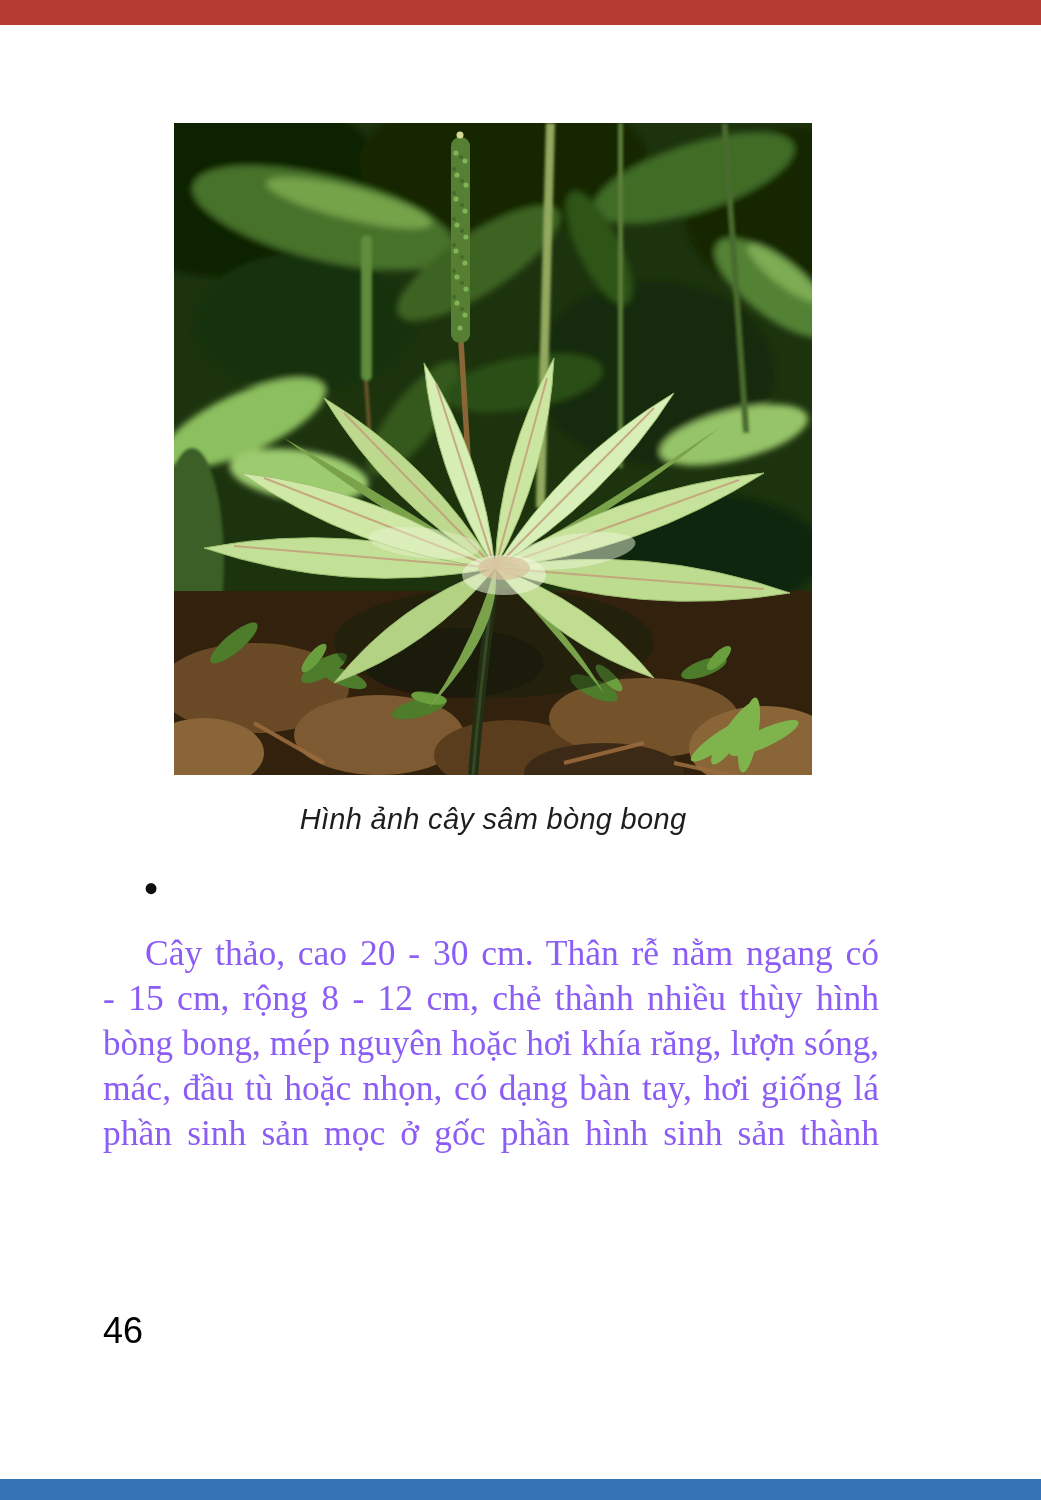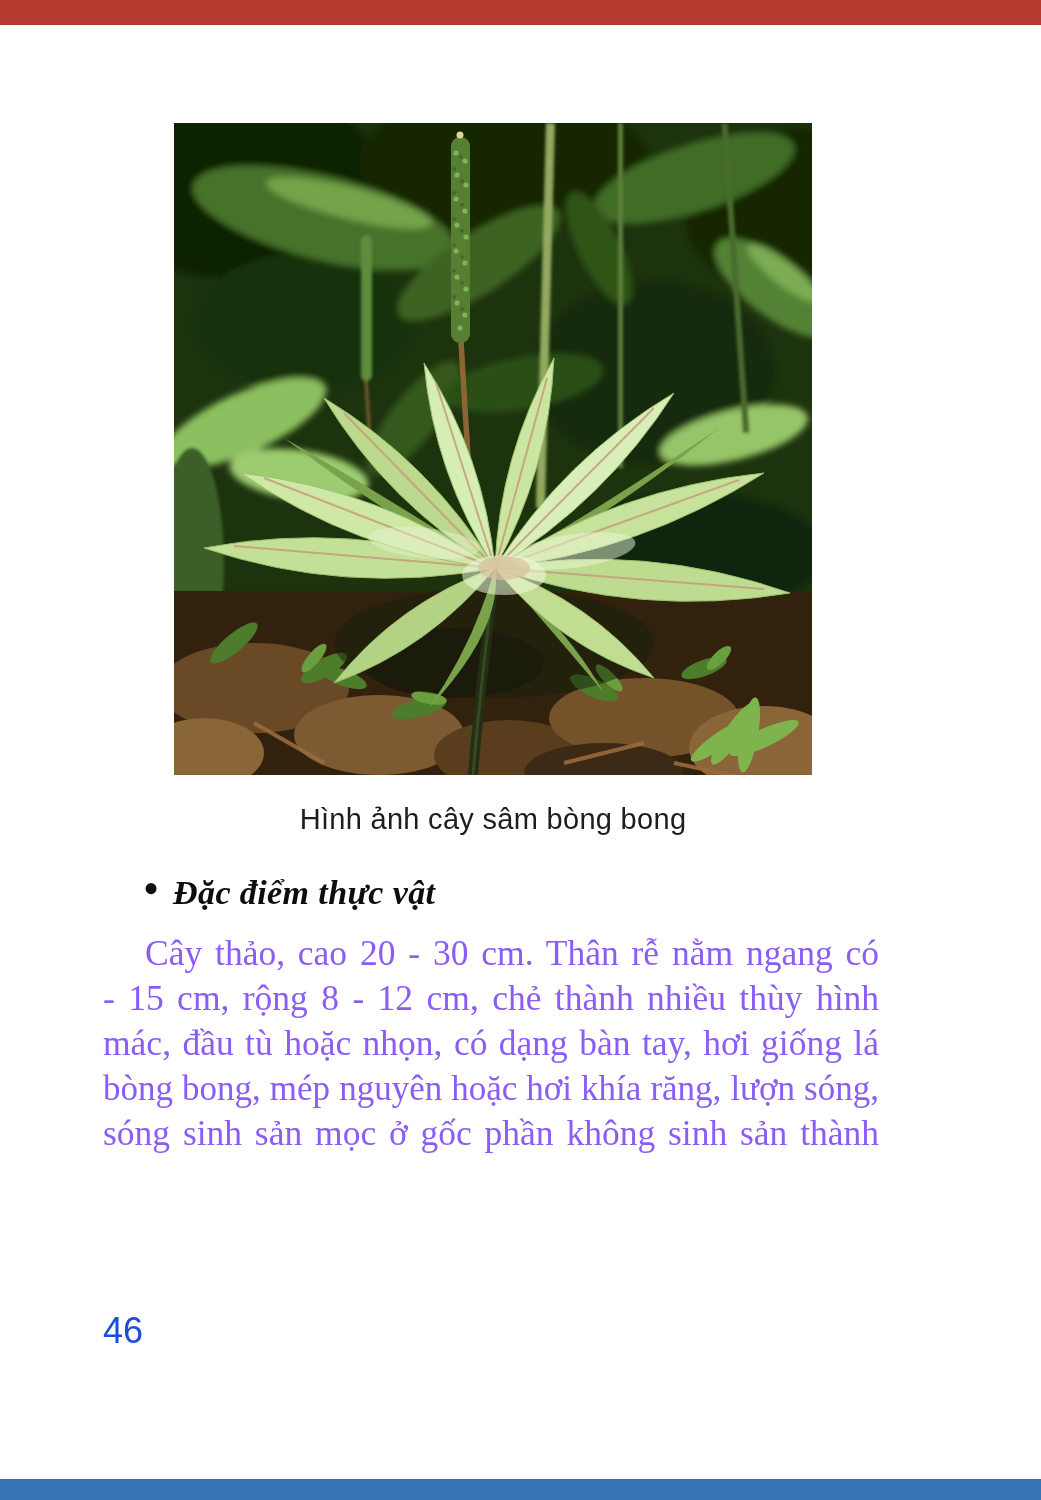--- a/index.html
+++ b/index.html
@@ -7,40 +7,40 @@
     position:relative;width:1041px;height:1500px;background:#ffffff;
     overflow:hidden;font-family:"Liberation Serif",serif;color:#111;
   }
   .edge-bar{position:absolute;left:0;right:0;}
   .edge-bar.top{top:0;height:25px;background:#b63b31;}
   .edge-bar.bottom{bottom:0;height:21px;background:#3673b5;}
   figure.photo{position:absolute;left:174px;top:123px;width:638px;height:652px;margin:0;}
   figure.photo svg{display:block;width:100%;height:100%;}
   .caption{
     position:absolute;left:174px;top:797px;width:638px;text-align:center;
-    font-family:"Liberation Sans",sans-serif;
+    font-family:"Liberation Sans",sans-serif;font-style:italic;
     font-size:29px;line-height:44px;letter-spacing:.3px;color:#1d1d1d;
   }
   .heading-row{
     position:absolute;left:143px;top:867px;display:flex;align-items:baseline;
   }
   .bullet{font-size:46px;line-height:44px;margin-right:14px;color:#0d0d0d;}
   .heading{
     font-size:34px;line-height:44px;font-weight:bold;font-style:italic;
     letter-spacing:.4px;color:#0d0d0d;
   }
   .body-text{position:absolute;left:103px;top:931px;width:776px;}
   .line{
     font-size:35.5px;line-height:45px;height:45px;
     text-align:justify;text-align-last:justify;color:#8b5cf6;
   }
   .line.indent{text-indent:42px;}
   .pagenum{
     position:absolute;left:103px;top:1310px;
-    font-family:"Liberation Sans",sans-serif;font-size:36px;line-height:42px;color:#1d4ed8;
+    font-family:"Liberation Sans",sans-serif;font-size:36px;line-height:42px;color:#000000;
   }
 </style>
 </head>
 <body>
 
 <div class="page">
 
   <div class="edge-bar top"></div>
 
   <figure class="photo">
@@ -203,27 +203,26 @@
       <ellipse cx="250" cy="420" rx="56" ry="15" fill="#e9f5cf" opacity=".45" transform="rotate(6 250 420)"></ellipse>
       <ellipse cx="330" cy="452" rx="42" ry="20" fill="#f2fadf" opacity=".55"></ellipse>
       <ellipse cx="330" cy="445" rx="26" ry="12" fill="#d9c09b" opacity=".7"></ellipse>
     </svg>
   </figure>
 
   <div class="caption">Hình ảnh cây sâm bòng bong</div>
 
   <div class="heading-row">
     <span class="bullet">•</span>
-    <span class="heading">Đặc điểm thực vật</span>
   </div>
 
   <div class="body-text">
     <div class="line indent" style="">Cây thảo, cao 20 - 30 cm. Thân rễ nằm ngang có</div>
     <div class="line" style="">- 15 cm, rộng 8 - 12 cm, chẻ thành nhiều thùy hình</div>
+    <div class="line" style="font-size: 35px;">bòng bong, mép nguyên hoặc hơi khía răng, lượn sóng,</div>
     <div class="line" style="">mác, đầu tù hoặc nhọn, có dạng bàn tay, hơi giống lá</div>
-    <div class="line" style="font-size: 35px;">bòng bong, mép nguyên hoặc hơi khía răng, lượn sóng,</div>
-    <div class="line" style="">sóng sinh sản mọc ở gốc phần không sinh sản thành</div>
+    <div class="line" style="">phần sinh sản mọc ở gốc phần hình sinh sản thành</div>
   </div>
 
   <div class="pagenum">46</div>
 
   <div class="edge-bar bottom"></div>
 </div>
 
 </body></html>

